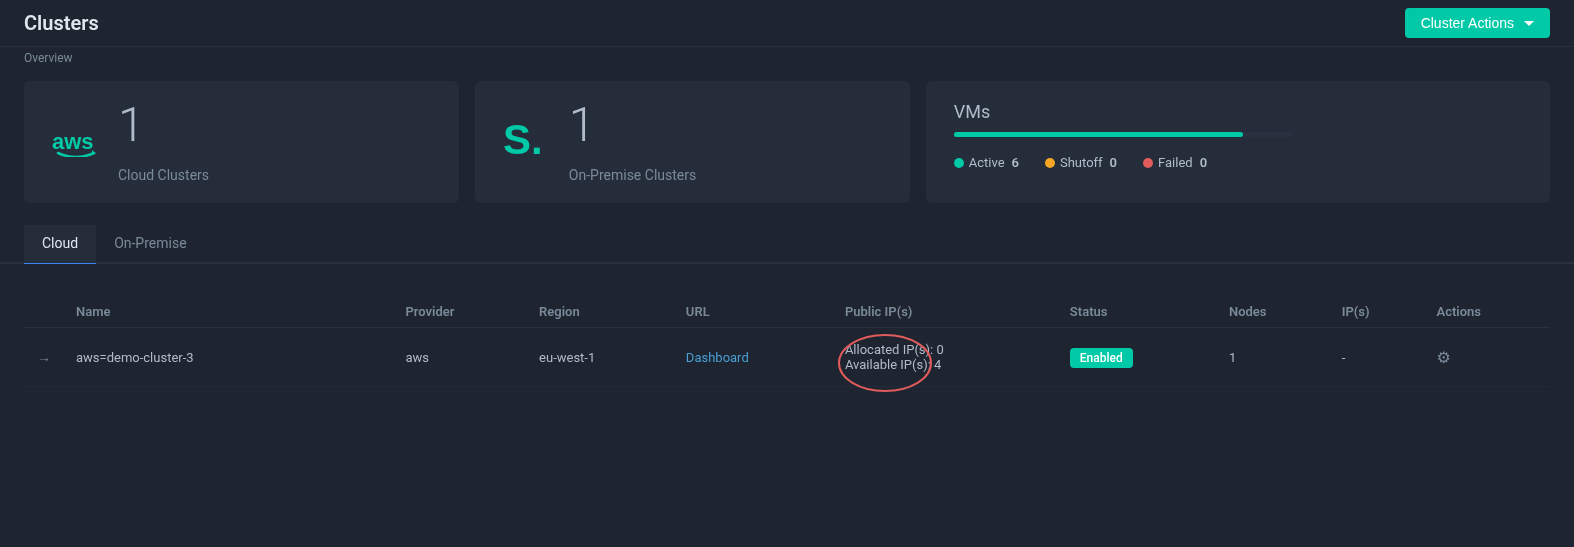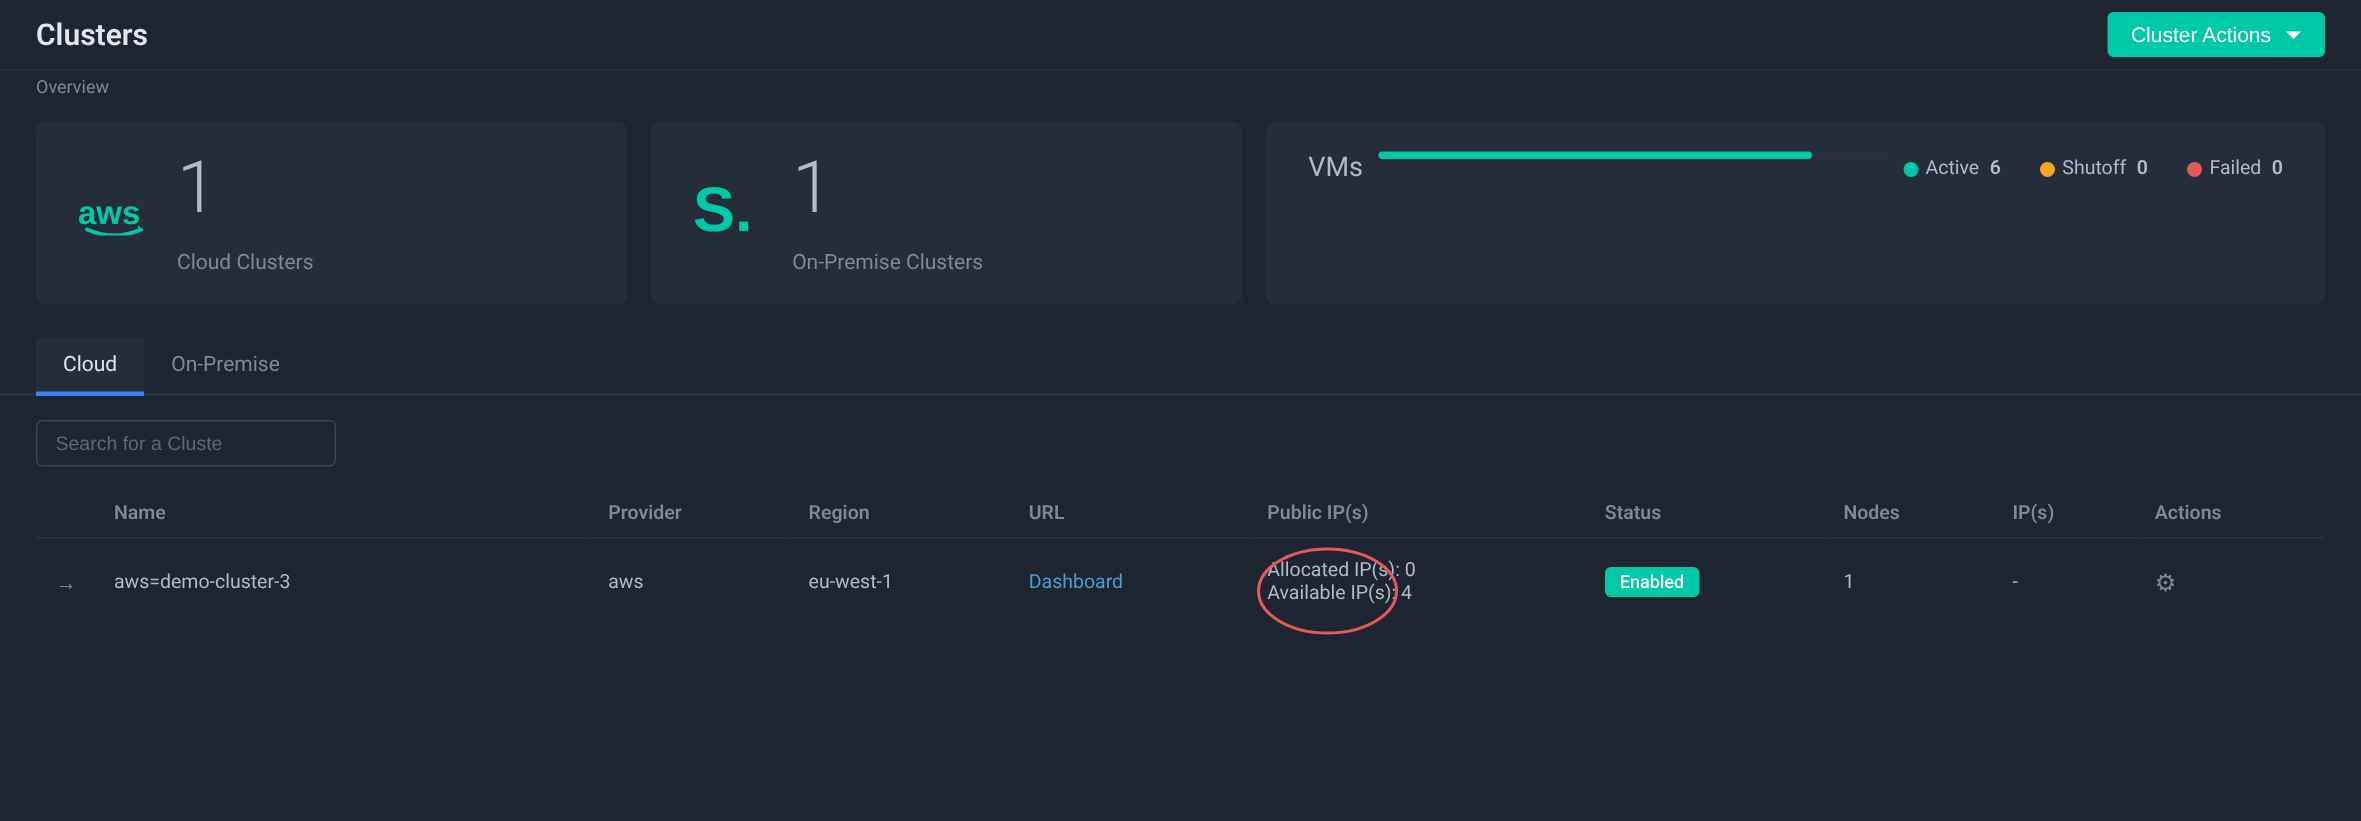--- a/index.html
+++ b/index.html
@@ -66,20 +66,21 @@
       background-color: #252d3a;
       border-radius: 6px;
       padding: 20px 28px;
       display: flex;
       align-items: center;
       gap: 18px;
       flex: 1;
     }
     .card-vms {
       flex: 1.5;
+      flex-direction: column;
       align-items: flex-start;
       gap: 10px;
     }
     .card-icon-aws {
       display: flex;
       flex-direction: column;
       align-items: center;
       gap: 2px;
     }
     .card-icon-scaleway {
@@ -158,21 +159,21 @@
     .tab {
       padding: 10px 18px;
       font-size: 14px;
       cursor: pointer;
       color: #7a8a99;
       border-bottom: 3px solid transparent;
       margin-bottom: -2px;
     }
     .tab.active {
       color: #e0e6ef;
-      border-bottom: 3px solid #3b82f6;
+      border-bottom: 1px solid #3b82f6;
       background: #252d3a;
     }
 
     
     .content {
       padding: 16px 24px;
     }
     .search-box {
       border: 1px solid #3a4555;
       background: #1e2430;
@@ -300,21 +301,20 @@
   </div>
 
 </div>
 
 <div class="tabs-bar">
   <div class="tab active">Cloud</div>
   <div class="tab">On-Premise</div>
 </div>
 
 <div class="content">
-  <input class="search-box" type="text" placeholder="Search for a Cluste" style="">
 
   <table class="table">
     <thead>
       <tr>
         <th></th>
         <th>Name</th>
         <th>Provider</th>
         <th>Region</th>
         <th>URL</th>
         <th>Public IP(s)</th>

